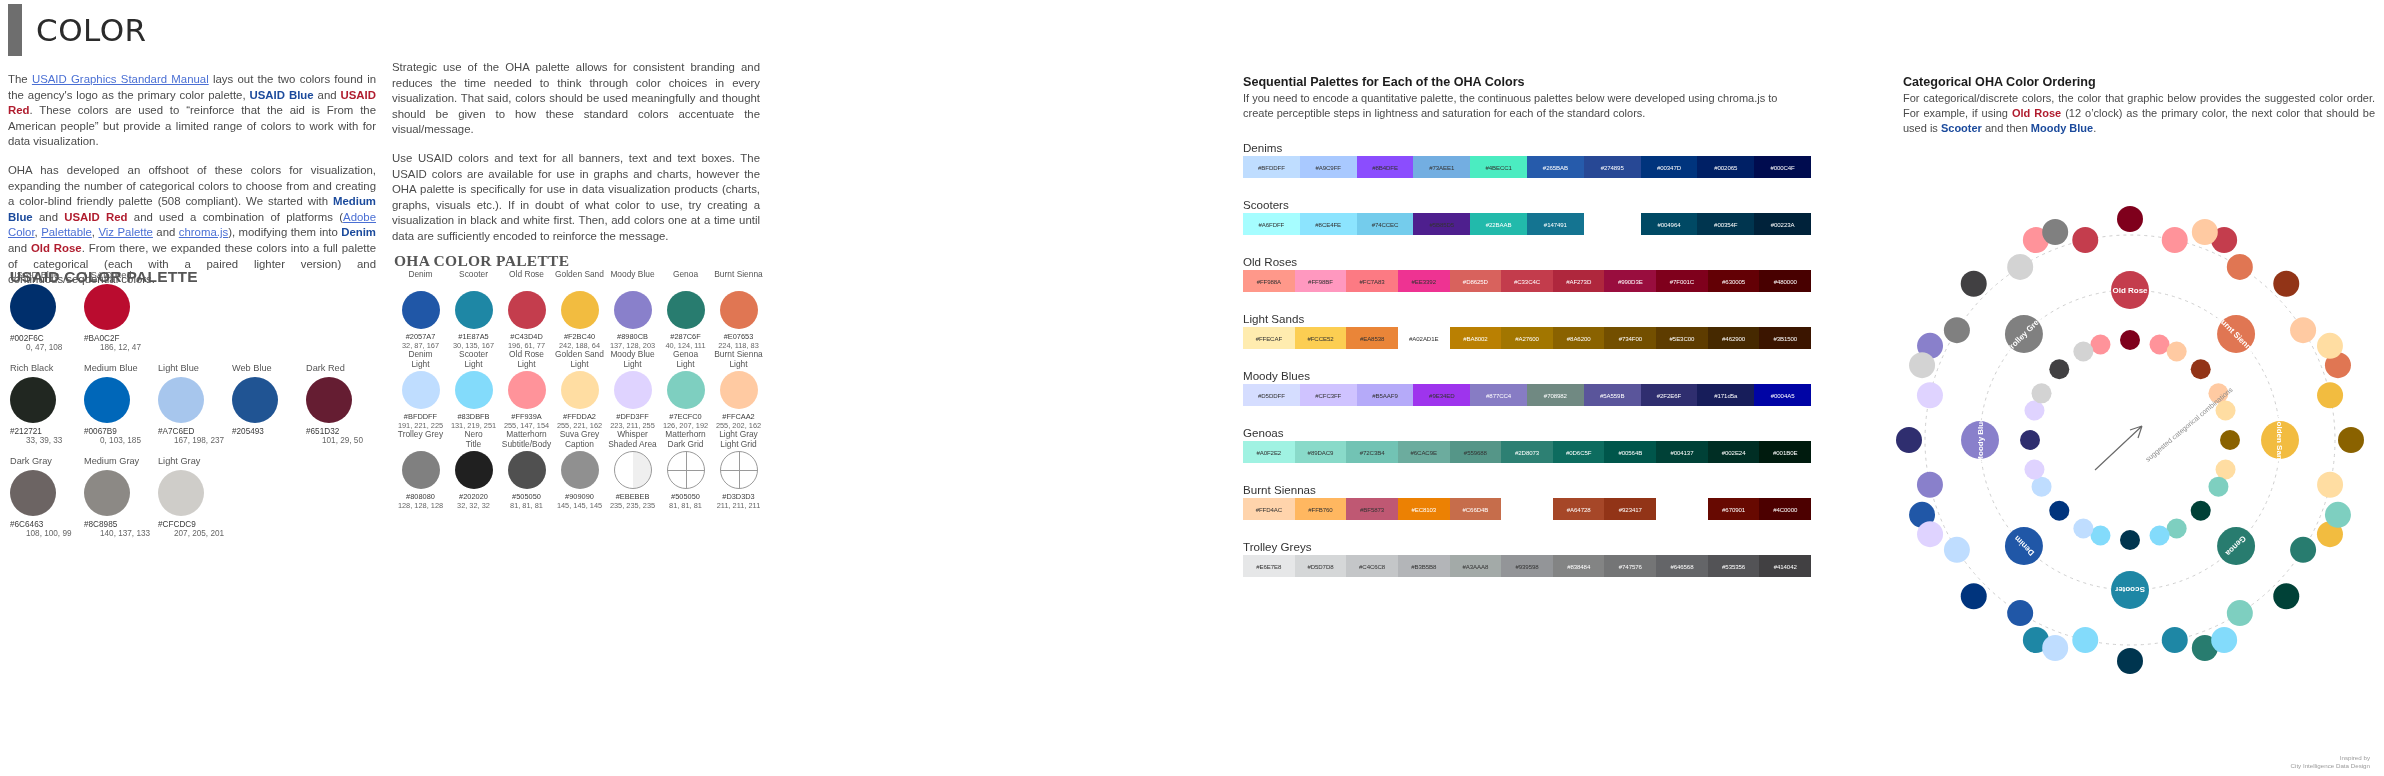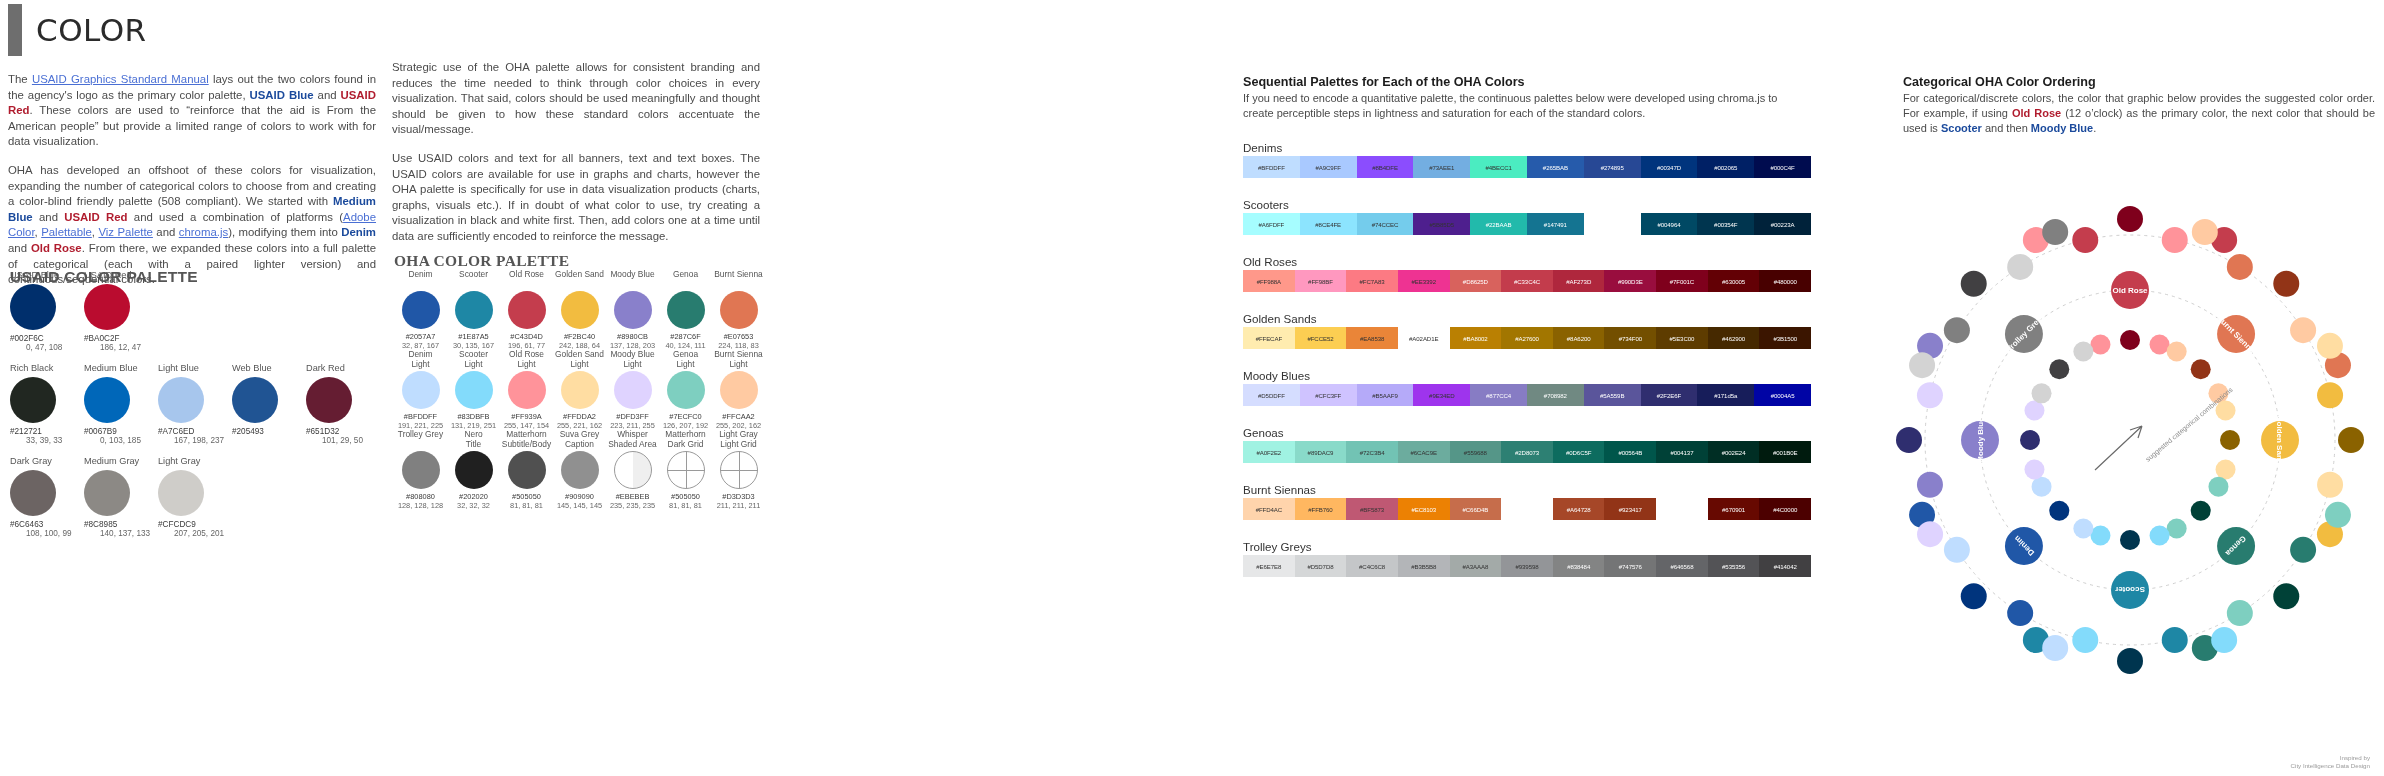--- a/index.html
+++ b/index.html
@@ -342,21 +342,21 @@
             <div class="seq-chip" style="background: rgb(216, 98, 93); color: rgb(255, 255, 255);">#D8625D</div>
             <div class="seq-chip" style="background: rgb(195, 60, 76); color: rgb(255, 255, 255);">#C33C4C</div>
             <div class="seq-chip" style="background: rgb(175, 39, 61); color: rgb(255, 255, 255);">#AF273D</div>
             <div class="seq-chip" style="background: rgb(153, 13, 62); color: rgb(255, 255, 255);">#990D3E</div>
             <div class="seq-chip" style="background: rgb(127, 0, 28); color: rgb(255, 255, 255);">#7F001C</div>
             <div class="seq-chip" style="background: rgb(99, 0, 5); color: rgb(255, 255, 255);">#630005</div>
             <div class="seq-chip" style="background: rgb(72, 0, 0); color: rgb(255, 255, 255);">#480000</div>
           </div>
         </div>
         <div class="seq-group">
-          <div class="seq-name">Golden Sands</div>
+          <div class="seq-name">Light Sands</div>
           <div class="seq-row">
             <div class="seq-chip" style="background: rgb(255, 236, 175); color: rgb(51, 51, 51);">#FFECAF</div>
             <div class="seq-chip" style="background: rgb(252, 206, 82); color: rgb(51, 51, 51);">#FCCE52</div>
             <div class="seq-chip" style="background: rgb(234, 133, 56); color: rgb(51, 51, 51);">#EA8538</div>
             <div class="seq-chip" style="color: rgb(51, 51, 51);">#A02AD1E</div>
             <div class="seq-chip" style="background: rgb(186, 128, 2); color: rgb(255, 255, 255);">#BA8002</div>
             <div class="seq-chip" style="background: rgb(162, 118, 0); color: rgb(255, 255, 255);">#A27600</div>
             <div class="seq-chip" style="background: rgb(138, 98, 0); color: rgb(255, 255, 255);">#8A6200</div>
             <div class="seq-chip" style="background: rgb(115, 79, 0); color: rgb(255, 255, 255);">#734F00</div>
             <div class="seq-chip" style="background: rgb(94, 60, 0); color: rgb(255, 255, 255);">#5E3C00</div>

